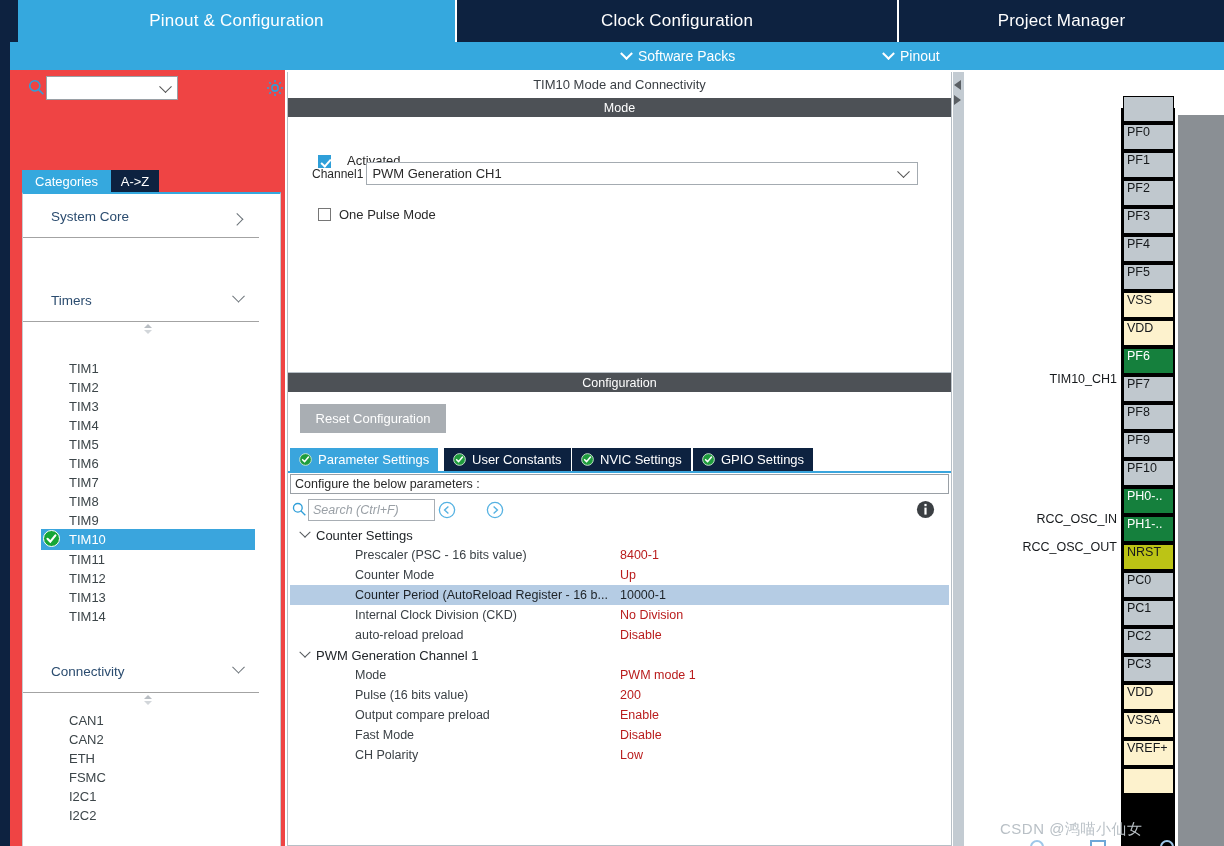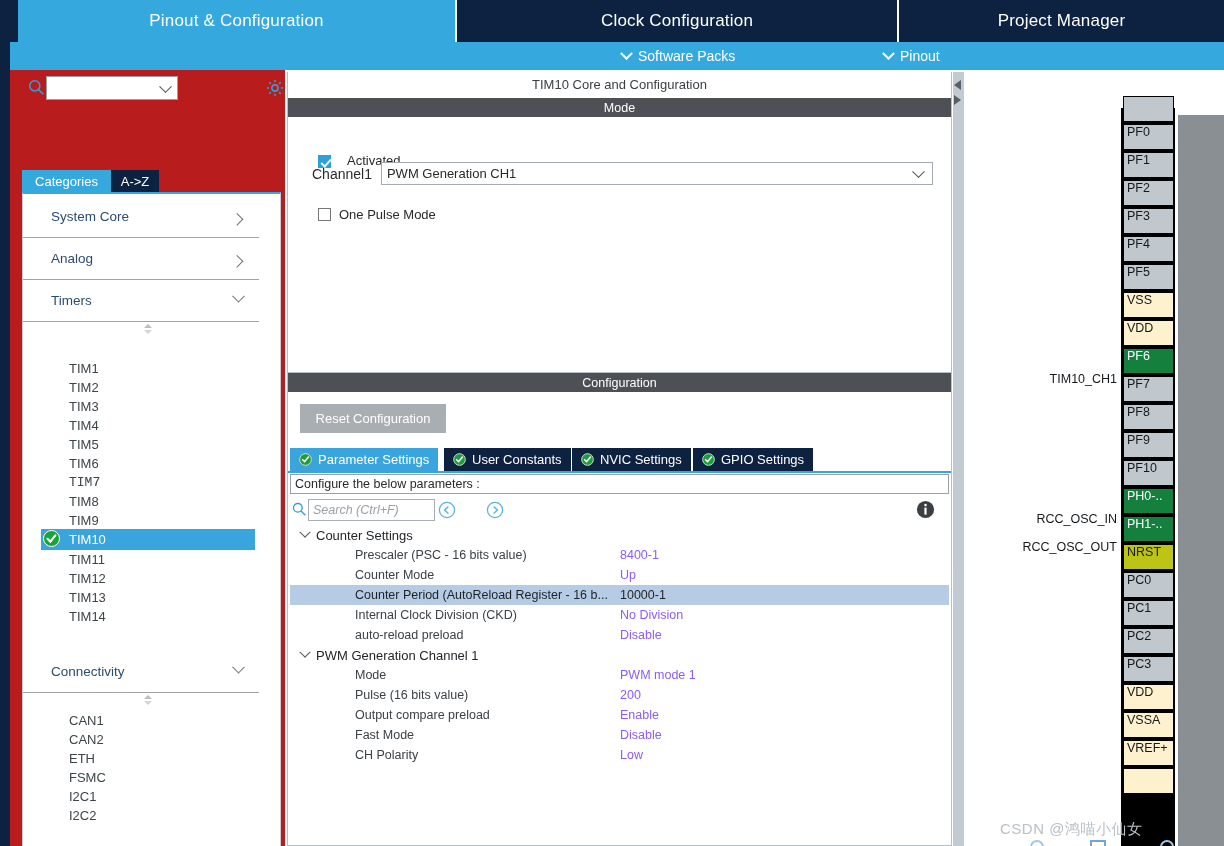--- a/index.html
+++ b/index.html
@@ -50,21 +50,21 @@
   #sub-pinout   { left:884px; }
   .chev-d {
     display:inline-block; width:9px; height:9px;
     border-right:2px solid #fff; border-bottom:2px solid #fff;
     transform:rotate(45deg) translate(-2px,-2px);
   }
 
   
   #leftpanel {
     position:absolute; left:10px; top:70px; width:275px; height:776px;
-    background:#b91c1c;
+    background:#ef4444;
   }
   #search-row {
     position:absolute; left:8px; top:4px; width:265px; height:28px;
   }
   #search-icon-l {
     position:absolute; left:10px; top:5px; width:17px; height:17px;
   }
   #combo-box {
     position:absolute; left:28px; top:2px; width:132px; height:24px;
     border:1px solid #9aa0a6; background:#fff;
@@ -156,21 +156,21 @@
   }
   .cb.checked { background:#2f9fd9; border-color:#2f9fd9; }
   .cb.checked::after {
     content:""; position:absolute; left:4px; top:1px; width:4px; height:8px;
     border-right:2px solid #fff; border-bottom:2px solid #fff;
     transform:rotate(42deg);
   }
   #channel-row {
     position:absolute; left:24px; top:45px; display:flex; align-items:center;
   }
-  #channel-label { font-size:14px; margin-right:9px; }
+  #channel-label { font-size:12px; margin-right:3px; }
   #channel-select {
     width:552px; height:23px; border:1px solid #a4abb1; background:#fff;
     display:flex; align-items:center; position:relative;
     padding-left:5px; font-size:13px;
   }
   #channel-chev {
     position:absolute; right:9px; top:7px; width:9px; height:9px;
     border-right:1.5px solid #555; border-bottom:1.5px solid #555;
     transform:rotate(45deg) translate(-2px,-2px);
   }
@@ -227,21 +227,21 @@
   }
   .prow { position:absolute; left:0; width:659px; height:20px; display:flex; align-items:center; }
   .prow.hl { background:#b5cce4; }
   .pgroup-chev {
     position:absolute; left:11px; width:8px; height:8px;
     border-right:1.6px solid #55595d; border-bottom:1.6px solid #55595d;
     transform:rotate(45deg) translate(-2px,-2px);
   }
   .pgroup-name { position:absolute; left:26px; font-size:13px; color:#22262a; }
   .pname { position:absolute; left:65px; font-size:12.5px; color:#3b4146; }
-  .pval  { position:absolute; left:330px; font-size:12.5px; color:#8b5cf6; }
+  .pval  { position:absolute; left:330px; font-size:12.5px; color:#b91c1c; }
   .prow.hl .pname, .prow.hl .pval { color:#1d2227; }
 
   
   #splitter {
     position:absolute; left:953px; top:72px; width:11px; height:774px;
     background:#c3cbd2;
   }
   #spl-up {
     position:absolute; left:954px; top:80px; width:0;height:0;
     border-top:5px solid transparent; border-bottom:5px solid transparent;
@@ -351,24 +351,20 @@
     <span>A-&gt;Z</span>
   </div>
 
   <div id="tree-frame">
 
     <div class="tree-group" style="top:2px;">
       <span class="gname">System Core</span>
       <span class="gchev right"></span>
     </div>
 
-    <div class="tree-group" style="top:44px;">
-      <span class="gname">Analog</span>
-      <span class="gchev right"></span>
-    </div>
 
     <div class="tree-group" style="top:86px;">
       <span class="gname">Timers</span>
       <span class="gchev down"></span>
     </div>
     <svg class="spin-handle" style="top:129px;" viewBox="0 0 14 13">
       <polygon points="7,1 11,5 3,5" fill="#b9bec3"></polygon>
       <polygon points="3,7 11,7 7,11" fill="#d2d6da"></polygon>
     </svg>
 
@@ -383,21 +379,21 @@
       </div>
     <div class="tree-item" style="top:222px;">
       <span class="iname">TIM4</span>
       </div>
     <div class="tree-item" style="top:241px;">
       <span class="iname">TIM5</span>
       </div>
     <div class="tree-item" style="top:260px;">
       <span class="iname">TIM6</span>
       </div>
-    <div class="tree-item" style="top:279px;font-family:Liberation Mono, monospace;">
+    <div class="tree-item" style="top:279px;">
       <span class="iname">TIM7</span>
       </div>
     <div class="tree-item" style="top:298px;">
       <span class="iname">TIM8</span>
       </div>
     <div class="tree-item" style="top:317px;">
       <span class="iname">TIM9</span>
       </div>
 
     <div class="tree-item selected" style="top:335px; height:21px;">
@@ -451,21 +447,21 @@
     <div class="tree-item" style="top:650px;">
       </div>
 
   </div>
   <div id="left-outer-track"></div>
 </div>
 
 <div id="center">
 
   <div id="center-title">
-    <span>TIM10 Core and Configuration</span>
+    <span>TIM10 Mode and Connectivity</span>
   </div>
 
   <div class="section-bar" id="mode-bar">
     <span>Mode</span>
   </div>
 
   <div id="mode-body">
     <div id="chk-activated-row">
       <span class="cb checked"></span>
       <span>Activated</span>

